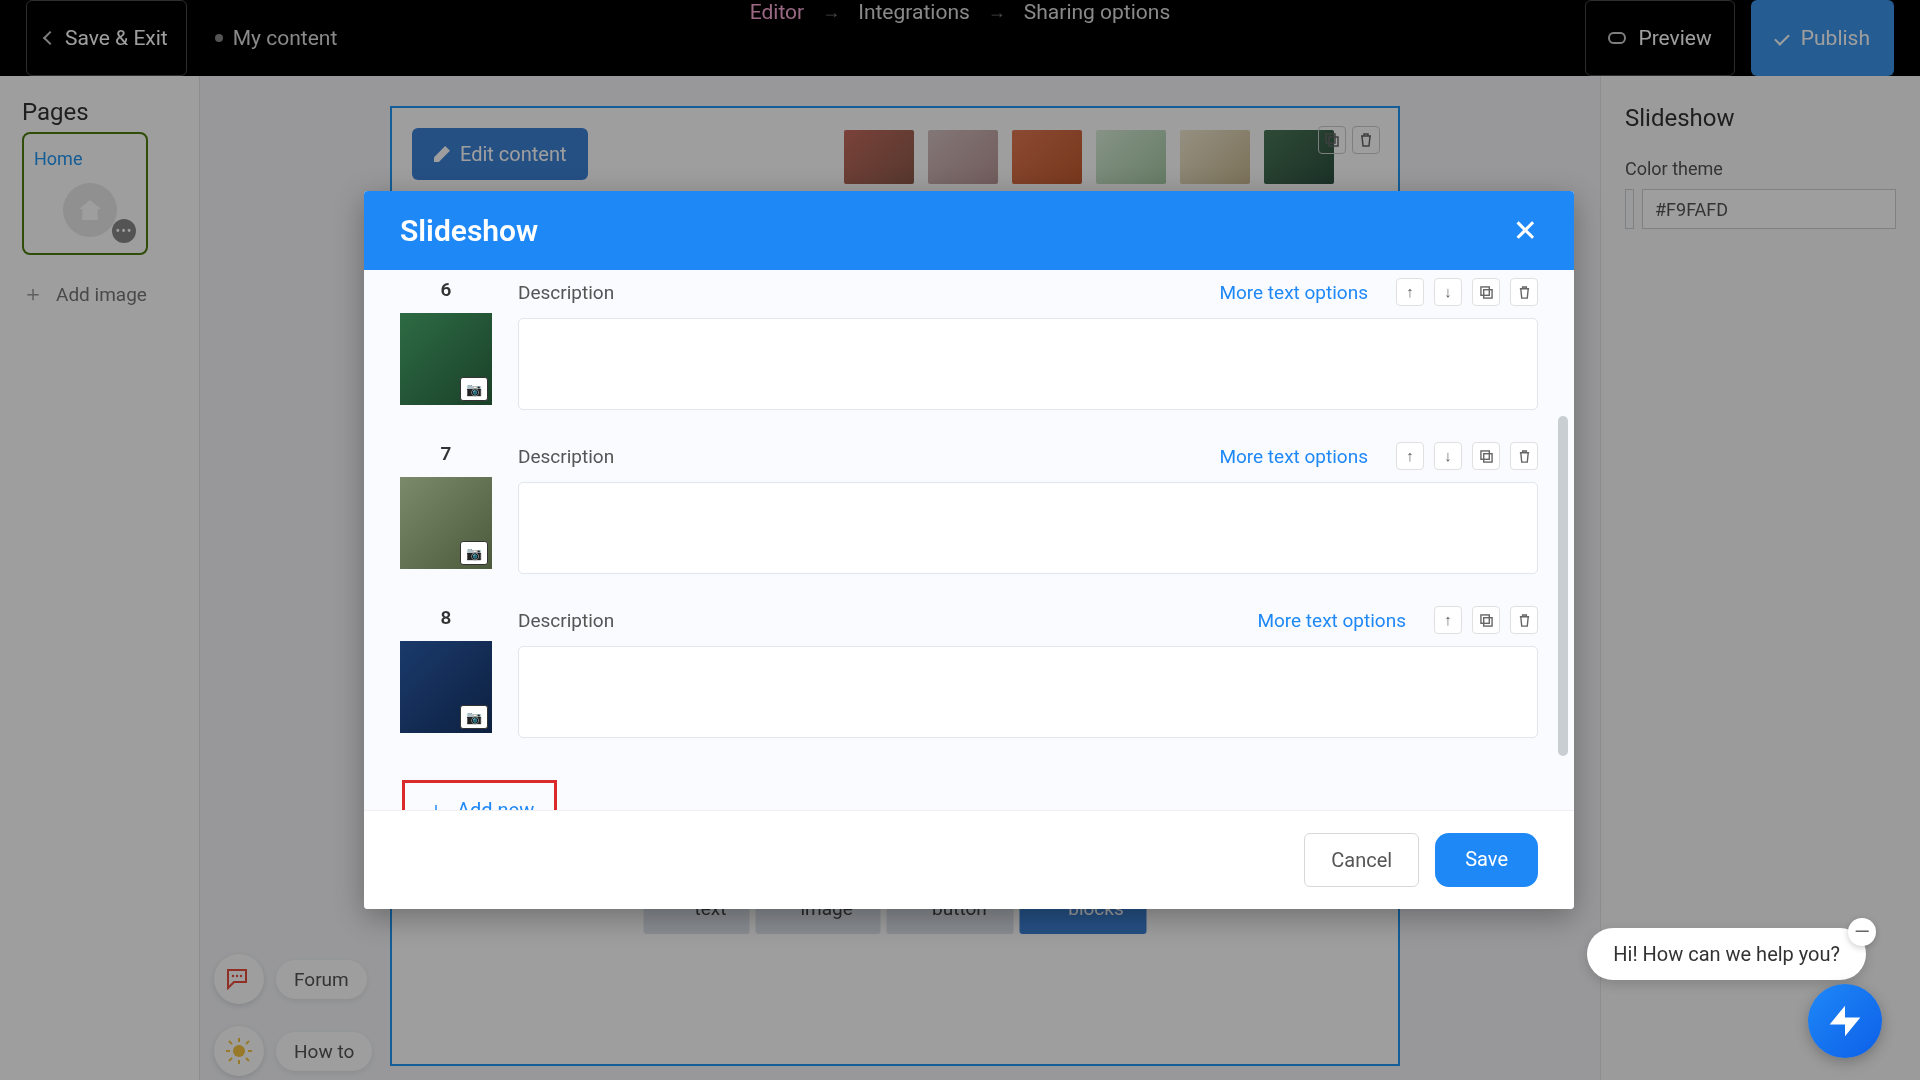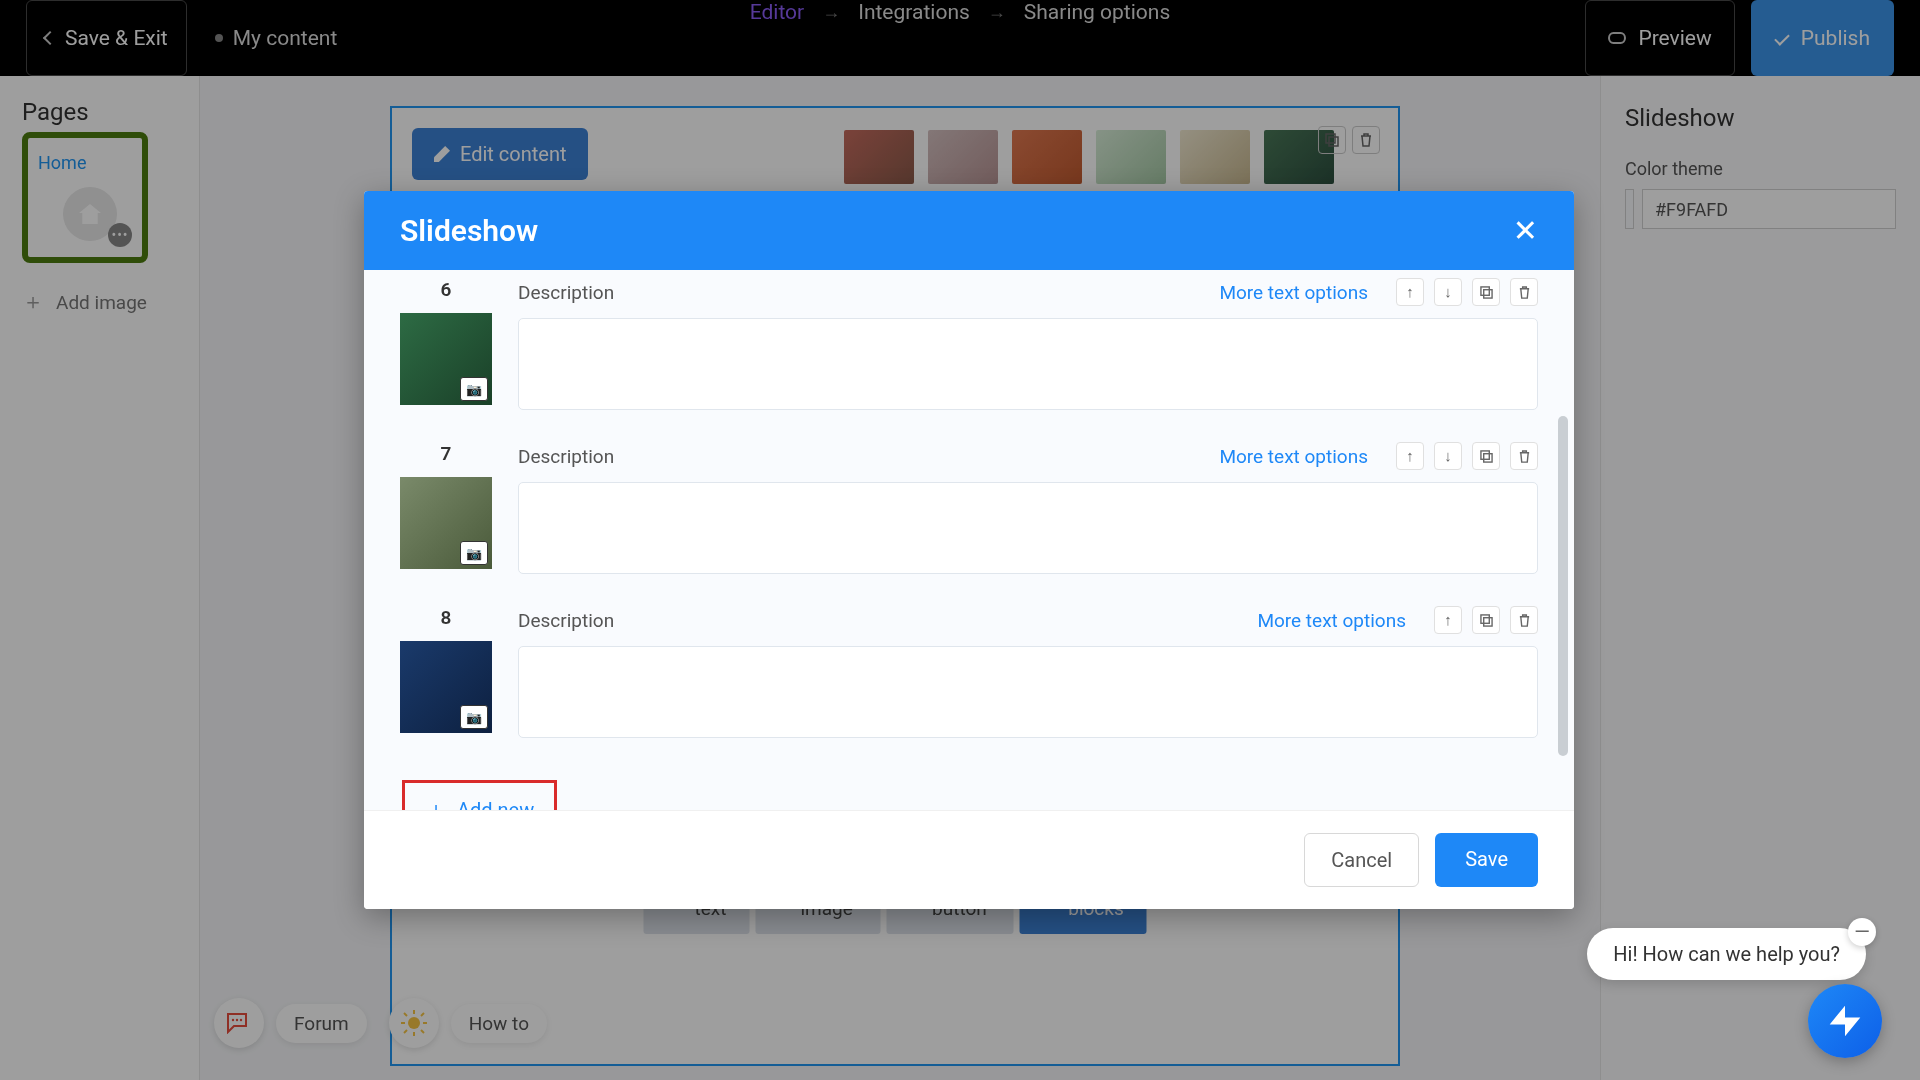--- a/index.html
+++ b/index.html
@@ -4,32 +4,32 @@
 <style>
 *{box-sizing:border-box;margin:0;padding:0;font-family:-apple-system,BlinkMacSystemFont,"Segoe UI",Roboto,Arial,sans-serif}
 body{width:1920px;height:1080px;overflow:hidden;background:#F3F4F6;position:relative}
 .topbar{height:76px;background:#000;display:flex;padding:0 26px;color:#fff;font-size:21px}
 .save-exit{border:1px solid #4A4A4A;border-radius:6px;padding:10px 18px;display:flex;align-items:center;gap:10px;cursor:pointer}
 .chevron-left{width:10px;height:10px;border-left:2px solid #ccc;border-bottom:2px solid #ccc;transform:rotate(45deg)}
 .project-name{margin-left:28px;display:flex;align-items:center;gap:10px;color:#ddd}
 .dot{width:8px;height:8px;border-radius:50%;background:#888}
 .nav-center{position:absolute;left:50%;transform:translateX(-50%);display:flex;align-items:center;gap:18px}
 .nav-item{color:#ddd}
-.nav-item.active{color:#8b5cf6}
+.nav-item.active{color:#f9a8d4}
 .nav-arrow{color:#777;font-size:18px}
 .right-btns{margin-left:auto;display:flex;gap:16px}
 .preview-btn{border:1px solid #4A4A4A;border-radius:6px;padding:10px 22px;display:flex;align-items:center;gap:12px;cursor:pointer}
 .publish-btn{background:#3D95EA;border-radius:6px;padding:22px 24px;display:flex;align-items:center;gap:12px;cursor:pointer}
 .eye{width:18px;height:12px;border:2px solid #ccc;border-radius:60%/100%;position:relative}
 .check{width:14px;height:8px;border-left:2px solid #fff;border-bottom:2px solid #fff;transform:rotate(-45deg)}
 
 .layout{display:flex;height:calc(100% - 76px)}
 .left-panel{width:200px;background:#fff;border-right:1px solid #E5E5E5;padding:22px}
 .pages-title{font-size:24px;color:#333;margin-bottom:6px}
-.page-thumb{border:6px solid #4d7c0f;border-radius:8px;padding:14px 0 16px 10px;position:relative;width:126px}
+.page-thumb{border:2px solid #4d7c0f;border-radius:8px;padding:14px 0 16px 10px;position:relative;width:126px}
 .page-label{color:#2196F3;font-size:18px;margin-bottom:14px}
 .thumb-circle{width:54px;height:54px;border-radius:50%;background:#E8E8E8;margin:6px auto 0;display:flex;align-items:center;justify-content:center}
 .home-icon{width:22px;height:20px;background:#fff;clip-path:polygon(50% 0,100% 45%,85% 45%,85% 100%,15% 100%,15% 45%,0 45%)}
 .page-dots{position:absolute;bottom:10px;right:10px;width:24px;height:24px;border-radius:50%;background:#888;color:#fff;display:flex;align-items:center;justify-content:center;font-size:14px;letter-spacing:1px}
 .add-page{margin-top:24px;display:flex;align-items:center;gap:12px;color:#777;font-size:19px;cursor:pointer}
 .plus{font-size:22px;color:#999}
 
 .canvas{flex:1;background:#F5F6F8;position:relative;padding:30px 0 0 190px}
 .block-frame{width:1010px;height:960px;border:2px solid #2196F3;background:#fff;position:relative;padding:20px}
 .edit-content-btn{background:#3D82D6;color:#fff;padding:14px 22px;border-radius:6px;display:inline-flex;align-items:center;gap:10px;font-size:20px;cursor:pointer}
@@ -50,21 +50,21 @@
 .tb-btn.primary{background:#3D82D6;color:#fff}
 .tb-icon{width:22px;height:18px;display:inline-block}
 
 .right-panel{width:320px;background:#FAFAFC;border-left:1px solid #E5E5E5;padding:28px 24px}
 .rp-title{font-size:24px;color:#333;margin-bottom:26px}
 .rp-label{font-size:18px;color:#555;margin-bottom:10px}
 .color-row{display:flex;gap:8px}
 .swatch{width:40px;height:40px;border:1px solid #D0D0D0;background:#F9FAFD}
 .color-input{flex:1;border:1px solid #D0D0D0;padding:8px 12px;font-size:18px;color:#555}
 
-.help-pills{position:absolute;left:214px;bottom:32px;display:flex;flex-direction:row;gap:22px}
+.help-pills{position:absolute;left:214px;bottom:4px;display:flex;flex-direction:column;gap:22px}
 .pill-row{display:flex;align-items:center;gap:12px}
 .pill-icon{width:50px;height:50px;border-radius:50%;background:#fff;box-shadow:0 2px 6px rgba(0,0,0,0.12);display:flex;align-items:center;justify-content:center;font-size:24px}
 .pill-text{background:#fff;border-radius:20px;padding:8px 18px;font-size:19px;color:#555;box-shadow:0 2px 6px rgba(0,0,0,0.08)}
 .forum-ic{color:#E74C3C}
 .howto-ic{color:#F39C12}
 
 .overlay{position:absolute;inset:0;background:rgba(0,0,0,0.38)}
 .modal{position:absolute;left:364px;top:191px;width:1210px;background:#fff;border-radius:4px;overflow:hidden;box-shadow:0 8px 30px rgba(0,0,0,0.3)}
 .modal-header{background:#1E88F7;color:#fff;padding:22px 36px;display:flex;justify-content:space-between;align-items:center}
 .modal-title{font-size:30px;font-weight:600}
@@ -82,21 +82,21 @@
 .slide-head{display:flex;align-items:center;gap:14px}
 .desc-label{font-size:19px;color:#555}
 .more-text{margin-left:auto;color:#1E88F7;font-size:19px;cursor:pointer}
 .row-tools{display:flex;gap:10px;margin-left:14px}
 .tool-btn{width:28px;height:28px;border:1px solid #E0E0E0;border-radius:4px;display:flex;align-items:center;justify-content:center;color:#666;cursor:pointer;font-size:15px;background:#fff}
 .desc-box{margin-top:12px;border:1px solid #E0E6ED;border-radius:5px;height:92px;background:#fff}
 .add-new{display:inline-flex;align-items:center;gap:10px;color:#1E88F7;font-size:20px;padding:12px 20px;cursor:pointer;border:3px solid #D92B2B;margin-top:18px;margin-left:2px}
 .scroll-hint{position:absolute;right:6px;top:146px;width:10px;height:340px;background:#C9CED3;border-radius:5px}
 .modal-footer{background:#fff;padding:22px 36px;display:flex;justify-content:flex-end;gap:16px;border-top:1px solid #F0F0F0}
 .btn-cancel{border:1px solid #D8D8D8;border-radius:6px;padding:14px 26px;font-size:20px;color:#555;cursor:pointer;background:#fff}
-.btn-save{background:#1E88F7;color:#fff;border-radius:6px;padding:14px 30px;font-size:20px;cursor:pointer}
+.btn-save{background:#1E88F7;color:#fff;border-radius:14px;padding:14px 30px;font-size:20px;cursor:pointer}
 
 .chat-bubble{position:absolute;right:54px;bottom:100px;background:#fff;border-radius:28px;padding:14px 26px;font-size:20px;color:#333;box-shadow:0 4px 12px rgba(0,0,0,0.15)}
 .chat-close{position:absolute;top:-10px;right:-10px;width:28px;height:28px;border-radius:50%;background:#fff;box-shadow:0 2px 6px rgba(0,0,0,0.2);display:flex;align-items:center;justify-content:center;font-size:20px;color:#666;cursor:pointer}
 .messenger{position:absolute;right:38px;bottom:22px;width:74px;height:74px;border-radius:50%;background:linear-gradient(135deg,#1E88F7,#0D5FE8);display:flex;align-items:center;justify-content:center;cursor:pointer;box-shadow:0 4px 14px rgba(0,0,0,0.25)}
 .msg-bolt{width:34px;height:34px;background:#fff;clip-path:polygon(5% 60%,50% 5%,50% 40%,95% 40%,50% 95%,50% 60%)}
 svg{display:block}
 </style>
 </head>
 <body>
 

